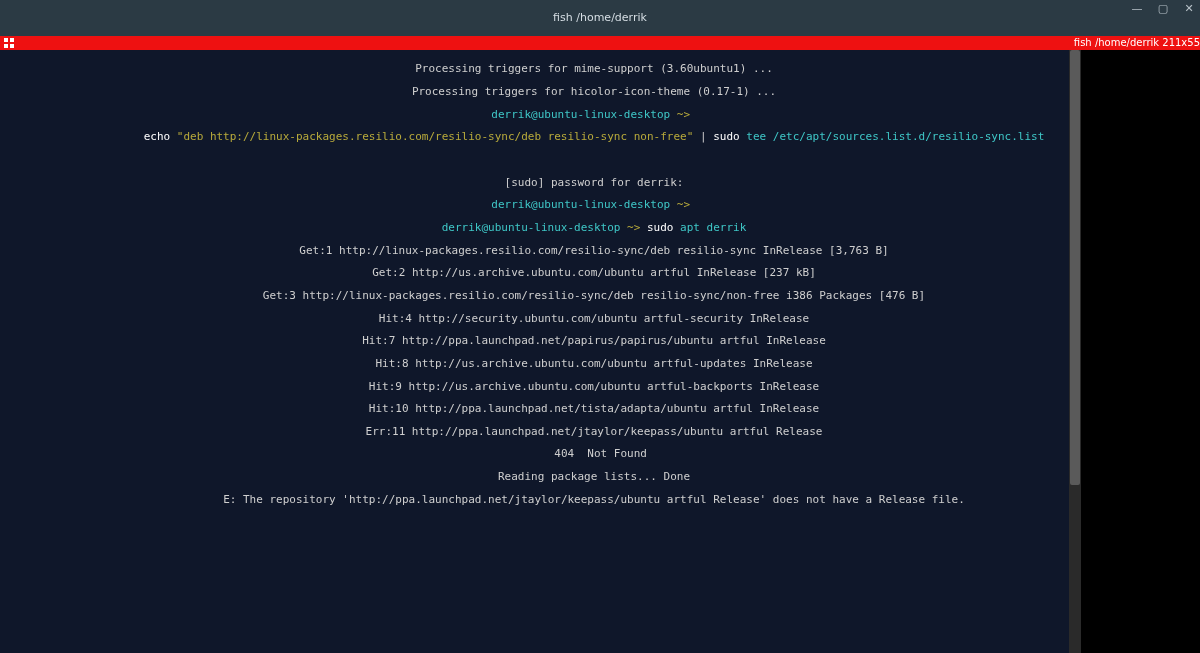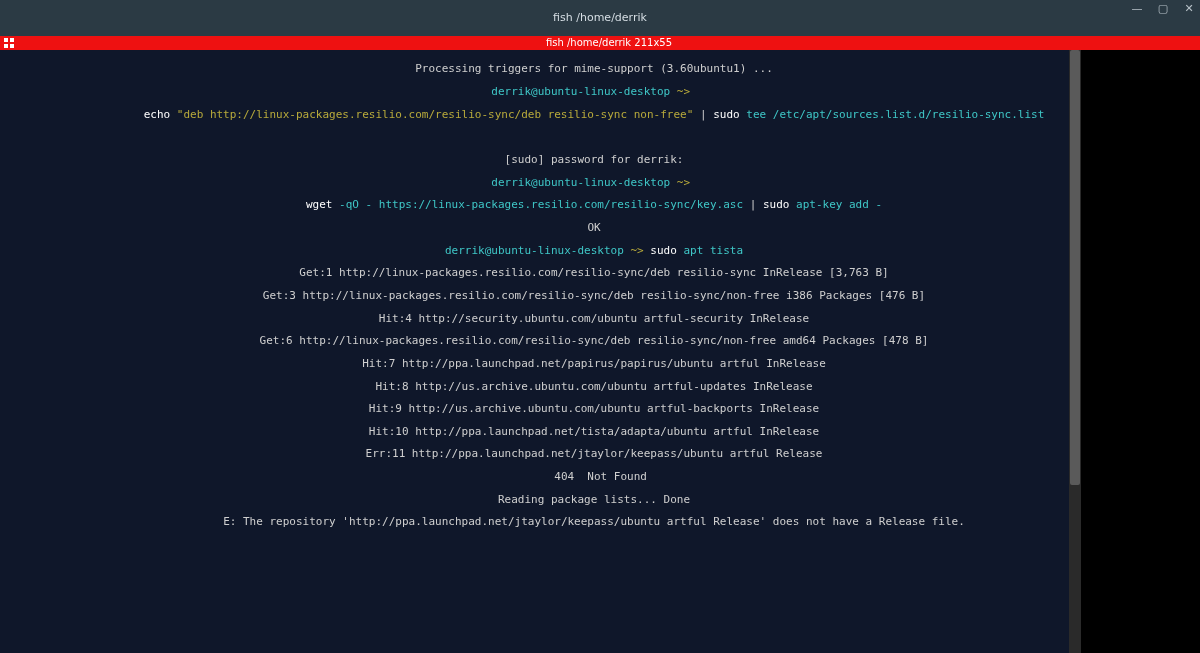--- a/index.html
+++ b/index.html
@@ -7,21 +7,21 @@
   body { font-family: "DejaVu Sans Mono", "Liberation Mono", Consolas, monospace; font-size: 11px; line-height: 1.03; color: #cfcfcf; }
 
   .titlebar { height: 36px; background: #2b3a44; color: #d6dee4; display: flex; align-items: center; position: relative; }
   .titlebar .title { flex: 1; text-align: center; font-family: "DejaVu Sans","Segoe UI",sans-serif; font-size: 11px; }
   .winbtns { position: absolute; right: 4px; top: 0; height: 18px; display: flex; align-items: center; gap: 12px; color: #b8c2c9; }
   .winbtns span { width: 14px; text-align: center; font-family: "DejaVu Sans",sans-serif; font-size: 11px; cursor: pointer; }
 
   .tabbar { height: 14px; background: #e11; color: #fff; display: flex; align-items: center; font-size: 10px; }
   .tabbar .gridicon { width: 14px; height: 14px; display: flex; align-items: center; justify-content: center; margin: 0 2px; }
   .tabbar .gridicon svg { display:block; }
-  .tabbar .tablabel { flex: 1; text-align: center; font-family: "DejaVu Sans",sans-serif; }
+  .tabbar .tablabel { flex: 1; text-align: right; font-family: "DejaVu Sans",sans-serif; }
 
   .termwrap { position: relative; width: 1081px; height: 621px; background: #0f172a; text-align: center; }
   .scrollbar { position: absolute; right: 0; top: 0; width: 12px; height: 100%; background: #2a2a2a; }
   .scrollbar .thumb { position: absolute; left: 1px; right: 1px; top: 0; height: 70%; background: #5a5a5a; border-radius: 2px; }
 
   .term { padding: 2px 4px 2px 4px; width: 1188px; white-space: pre; }
   .ln { display: block; }
 
   .cWhite  { color: #cfcfcf; }
   .cBold   { font-weight: normal; color: #fff; }
@@ -53,32 +53,31 @@
   </div>
   <div class="tablabel">fish  /home/derrik 211x55</div>
 </div>
 
 <div class="termwrap">
   <div class="scrollbar">
     <div class="thumb"></div>
   </div>
   <div class="term">
 <span class="ln cWhite">Processing triggers for mime-support (3.60ubuntu1) ...</span>
+<span class="ln cWhite">Processing triggers for hicolor-icon-theme (0.17-1) ...</span>
 <span class="ln"><span class="cPrompt">derrik@ubuntu-linux-desktop</span><span class="cSep"> ~&gt; </span></span>
 <span class="ln"><span class="cBold">echo</span> <span class="cYellow">"deb http://linux-packages.resilio.com/resilio-sync/deb resilio-sync non-free"</span><span class="cWhite"> | </span><span class="cBold">sudo</span> <span class="cCyan">tee</span> <span class="cCyan">/etc/apt/sources.list.d/resilio-sync.list</span></span>
 <span class="ln cWhite"> </span>
 <span class="ln cWhite">[sudo] password for derrik:</span>
 <span class="ln"><span class="cPrompt">derrik@ubuntu-linux-desktop</span><span class="cSep"> ~&gt; </span></span>
-<span class="ln"><span class="cBold">wget</span> <span class="cCyan">-qO -</span> <span class="cCyan">https://linux-packages.resilio.com/resilio-sync/key.asc</span><span class="cWhite"> | </span><span class="cBold">sudo</span> <span class="cCyan">apt-key add -</span></span>
-<span class="ln cWhite">OK</span>
-<span class="ln"><span class="cPrompt">derrik@ubuntu-linux-desktop</span><span class="cSep"> ~&gt; </span><span class="cBold">sudo</span> <span class="cCyan">apt tista</span></span>
+<span class="ln"><span class="cPrompt">derrik@ubuntu-linux-desktop</span><span class="cSep"> ~&gt; </span><span class="cBold">sudo</span> <span class="cCyan">apt derrik</span></span>
 <span class="ln cWhite">Get:1 http://linux-packages.resilio.com/resilio-sync/deb resilio-sync InRelease [3,763 B]</span>
+<span class="ln cWhite">Get:2 http://us.archive.ubuntu.com/ubuntu artful InRelease [237 kB]</span>
 <span class="ln cWhite">Get:3 http://linux-packages.resilio.com/resilio-sync/deb resilio-sync/non-free i386 Packages [476 B]</span>
 <span class="ln cWhite">Hit:4 http://security.ubuntu.com/ubuntu artful-security InRelease</span>
-<span class="ln cWhite">Get:6 http://linux-packages.resilio.com/resilio-sync/deb resilio-sync/non-free amd64 Packages [478 B]</span>
 <span class="ln cWhite">Hit:7 http://ppa.launchpad.net/papirus/papirus/ubuntu artful InRelease</span>
 <span class="ln cWhite">Hit:8 http://us.archive.ubuntu.com/ubuntu artful-updates InRelease</span>
 <span class="ln cWhite">Hit:9 http://us.archive.ubuntu.com/ubuntu artful-backports InRelease</span>
 <span class="ln cWhite">Hit:10 http://ppa.launchpad.net/tista/adapta/ubuntu artful InRelease</span>
 <span class="ln cWhite">Err:11 http://ppa.launchpad.net/jtaylor/keepass/ubuntu artful Release</span>
 <span class="ln cWhite">  404  Not Found</span>
 <span class="ln cWhite">Reading package lists... Done</span>
 <span class="ln cWhite">E: The repository 'http://ppa.launchpad.net/jtaylor/keepass/ubuntu artful Release' does not have a Release file.</span>
 
 

